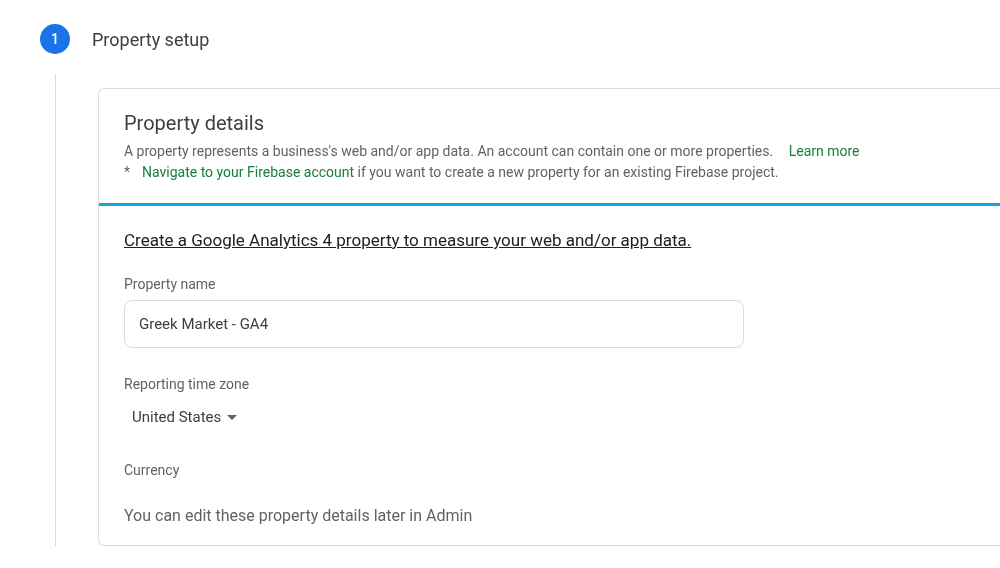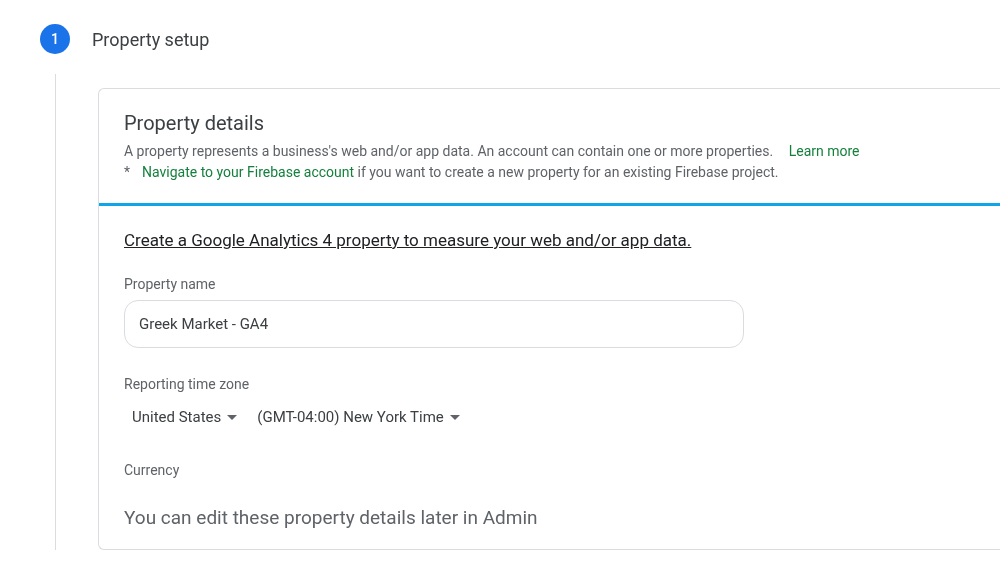--- a/index.html
+++ b/index.html
@@ -80,21 +80,21 @@
     }
     .field-label {
       font-size: 14px;
       color: #5f6368;
       margin-bottom: 8px;
     }
     .text-input {
       width: 620px;
       height: 48px;
       border: 1px solid #dadce0;
-      border-radius: 14px;
+      border-radius: 8px;
       padding: 0 14px;
       font-size: 15px;
       color: #3c4043;
       font-family: inherit;
       outline: none;
     }
     .field-group {
       margin-bottom: 28px;
     }
     .dropdown-row {
@@ -111,21 +111,21 @@
       padding: 8px 0;
     }
     .dropdown-caret {
       margin-left: 6px;
       display: inline-block;
     }
     .dropdown-caret svg {
       display: block;
     }
     .hint-text {
-      font-size: 19px;
+      font-size: 16px;
       color: #5f6368;
       margin-top: 4px;
     }
   </style>
 </head>
 <body>
 
 <div class="stepper-row">
   <div class="step-badge">1</div>
   <div class="step-title">Property setup</div>
@@ -155,28 +155,20 @@
         <div class="field-label">Reporting time zone</div>
         <div class="dropdown-row">
           <div class="dropdown">
             <span>United States</span>
             <span class="dropdown-caret">
               <svg width="10" height="5" viewBox="0 0 10 5">
                   <path d="M0 0 L5 5 L10 0 Z" fill="#5f6368"></path>
                 </svg>
             </span>
           </div>
-          <div class="dropdown">
-            <span>(GMT-04:00) New York Time</span>
-            <span class="dropdown-caret">
-              <svg width="10" height="5" viewBox="0 0 10 5">
-                  <path d="M0 0 L5 5 L10 0 Z" fill="#5f6368"></path>
-                </svg>
-            </span>
-          </div>
         </div>
       </div>
 
       <div class="field-group">
         <div class="field-label">Currency</div>
       </div>
 
       <div class="hint-text">You can edit these property details later in Admin</div>
     </div>
 

